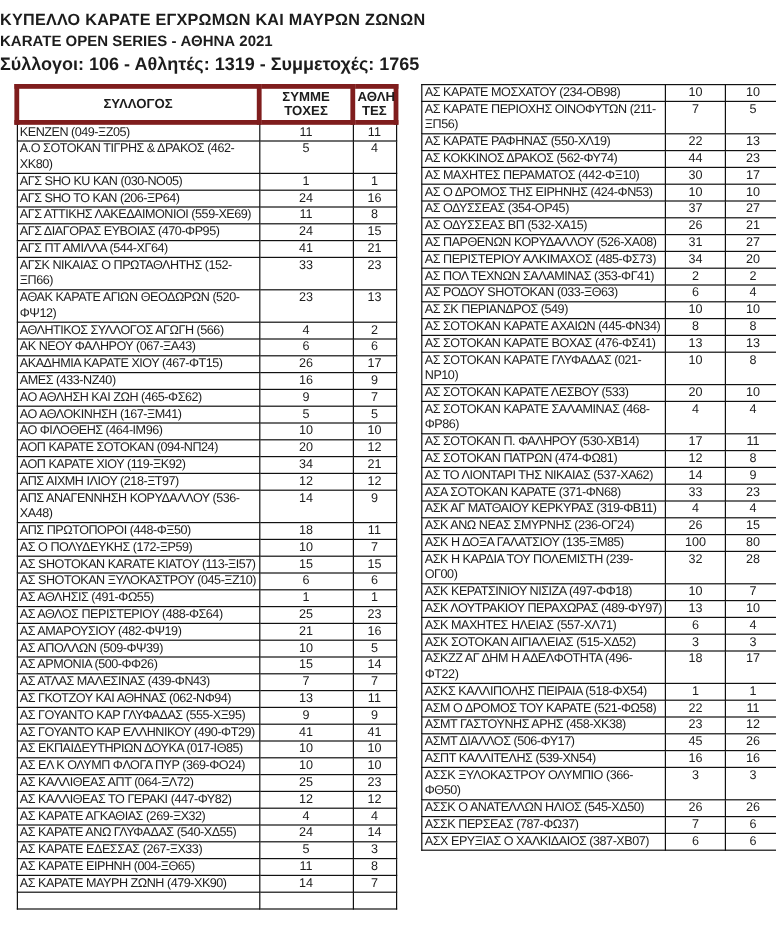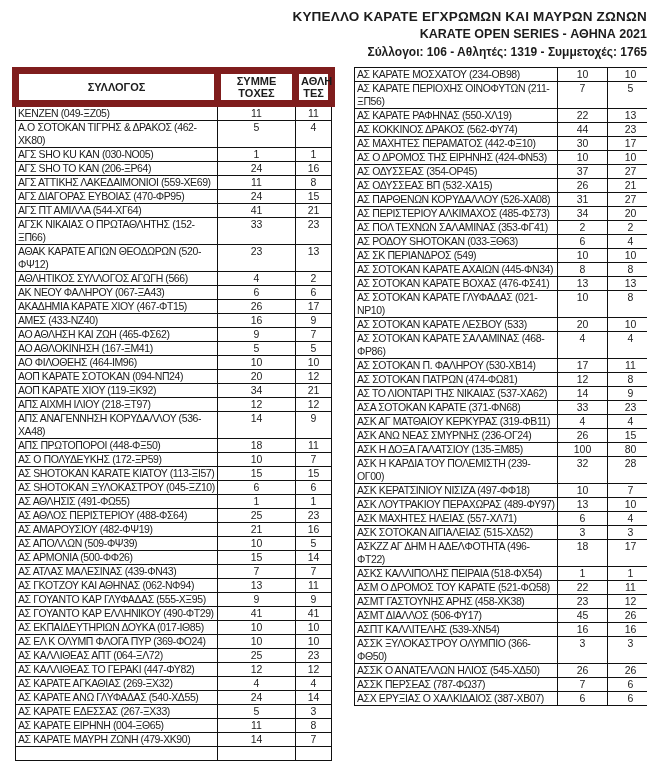--- a/index.html
+++ b/index.html
@@ -9,52 +9,52 @@
   }
   body {
     width: 647px;
     height: 779px;
     overflow: hidden;
     color: #1c1c1c;
     font-family: "Liberation Sans", sans-serif;
     -webkit-font-smoothing: antialiased;
   }
   .titles {
-    text-align: right;
+    text-align: left;
     padding-top: 9px;
   }
   .title-main {
     font-size: 13.5px;
     font-weight: bold;
     letter-spacing: 0.2px;
   }
   .title-sub {
     font-size: 12.5px;
     font-weight: bold;
     margin-top: 3px;
   }
   .title-stats {
-    font-size: 12px;
+    font-size: 15px;
     font-weight: bold;
     margin-top: 4px;
   }
   .tables {
     display: flex;
     align-items: flex-start;
     margin: 8px 0 0 12px;
     gap: 19px;
   }
   table {
     border-collapse: collapse;
     table-layout: fixed;
   }
   .tbl-left  { width: 316px; }
   .tbl-right { width: 299px; }
   th {
-    border: 7px solid #7f1d1d;
+    border: 4px solid #7f1d1d;
     font-size: 11px;
     font-weight: bold;
     text-align: center;
     vertical-align: middle;
     padding: 1px 2px;
     line-height: 12px;
   }
   td {
     border: 1px solid #111;
     font-size: 10.5px;

